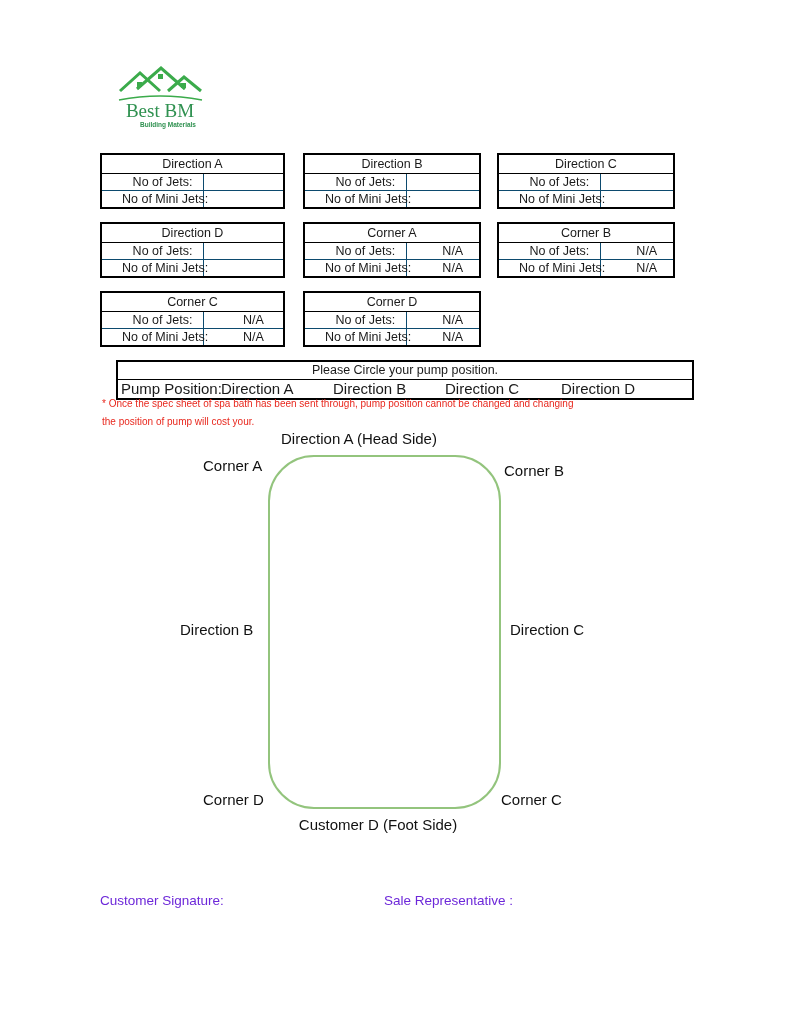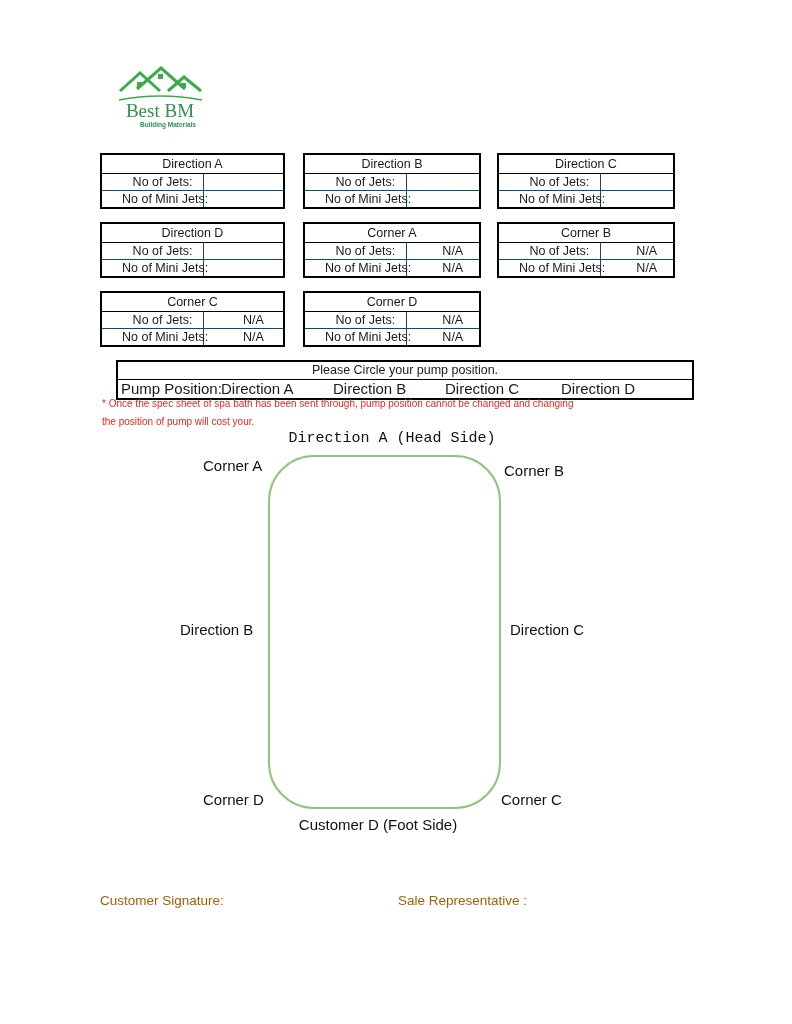--- a/index.html
+++ b/index.html
@@ -34,33 +34,33 @@
 
   
   .note-line { position:absolute; left:102px; font-size:10px; color:#e8281e; white-space:nowrap; }
   .note-line1 { top:398px; }
   .note-line2 { top:416px; }
 
   
   .tub-outline { position:absolute; left:268px; top:455px; width:229px; height:350px;
                  border:2px solid #93c47d; border-radius:46px; background:#fff; }
   .diag-label { position:absolute; font-size:15px; color:#111; white-space:nowrap; }
-  .lbl-top    { left:392px; top:430px; transform:translateX(-50%);font-family:Liberation Mono, monospace; }
+  .lbl-top    { left:359px; top:430px; transform:translateX(-50%); }
   .lbl-bottom { left:378px; top:816px; transform:translateX(-50%); }
   .lbl-corner-tl { left:203px; top:457px; }
   .lbl-corner-tr { left:504px; top:462px; }
   .lbl-left   { left:180px; top:621px; }
   .lbl-right  { left:510px; top:621px; }
   .lbl-corner-bl { left:203px; top:791px; }
   .lbl-corner-br { left:501px; top:791px; }
 
   
-  .sig { position:absolute; top:893px; font-size:13.5px; color:#a16207; white-space:nowrap; }
+  .sig { position:absolute; top:893px; font-size:13.5px; color:#6d28d9; white-space:nowrap; }
   .sig-customer { left:100px; }
-  .sig-sales    { left:398px; }
+  .sig-sales    { left:384px; }
 </style>
 </head>
 <body>
 
 <div class="page">
 
   <svg class="logo" viewBox="0 0 90 68">
     <g fill="none" stroke="#3bab4b" stroke-width="3">
       <path d="M4,27 L24,9 L44,27"></path>
       <path d="M21,25 L45,4 L69,25"></path>

